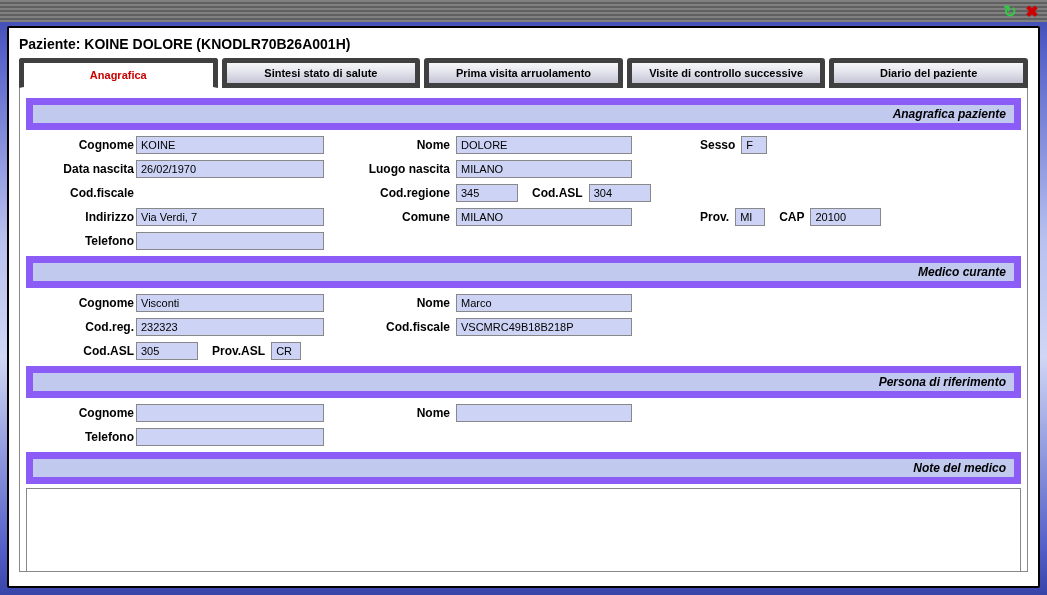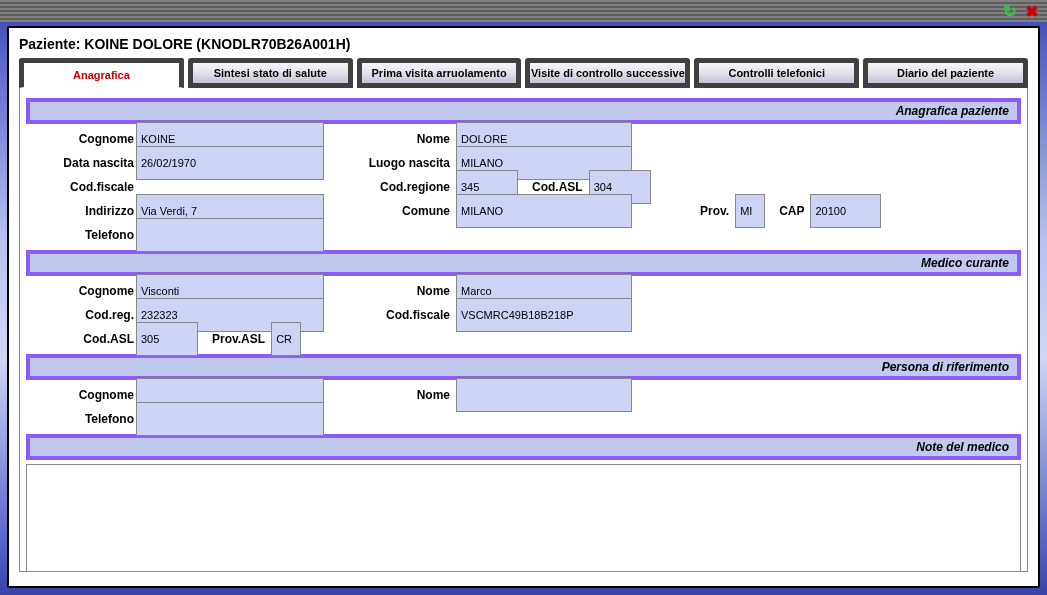--- a/index.html
+++ b/index.html
@@ -92,21 +92,21 @@
   }
   .section-head {
     background: #c2c9ef;
     color: #000;
     font-weight: bold;
     font-style: italic;
     font-size: 12px;
     padding: 2px 8px 2px 4px;
     text-align: right;
     margin: 4px 0 4px 0;
-    border: 4px solid #8b5cf6;
+    border: 7px solid #8b5cf6;
   }
   .row {
     display: flex;
     align-items: center;
     margin: 2px 0;
     height: 22px;
   }
   .lbl {
     width: 110px;
     text-align: right;
@@ -124,21 +124,21 @@
   .lbl3 {
     font-weight: bold;
     padding: 0 6px 0 14px;
     font-size: 12px;
   }
   .fld {
     background: #ccd3f5;
     border: 1px solid #888;
     height: 18px;
     line-height: 16px;
-    padding: 16px 4px;
+    padding: 0 4px;
     font-size: 11px;
     font-family: inherit;
   }
   .fld.w120 { width: 188px; }
   .fld.w180 { width: 176px; }
   .fld.w60  { width: 62px; }
   .fld.w40  { width: 26px; }
   .fld.w30  { width: 30px; }
   .fld.w50  { width: 71px; }
   .col1 { display: flex; align-items: center; width: 310px; }
@@ -162,36 +162,39 @@
 </div>
 
 <div class="window">
   <div class="patient-title">Paziente: KOINE DOLORE (KNODLR70B26A001H)</div>
 
   <div class="tabs">
     <div class="tab active">Anagrafica</div>
     <div class="tab">Sintesi stato di salute</div>
     <div class="tab">Prima visita arruolamento</div>
     <div class="tab">Visite di controllo successive</div>
-    <div class="tab">Controlli telefonici</div>
     <div class="tab">Diario del paziente</div>
   </div>
 
   <div class="panel">
 
     <div class="section-head">Anagrafica paziente</div>
 
     <div class="row">
       <div class="col1">
         <span class="lbl">Cognome</span>
         <input class="fld w120" value="KOINE" style="">
       </div>
       <div class="col2">
         <span class="lbl2">Nome</span>
         <input class="fld w180" value="DOLORE" style="">
+      </div>
+      <div class="col3">
+        <span class="lbl3">Sesso</span>
+        <input class="fld w40" value="F" style="">
       </div>
     </div>
 
     <div class="row">
       <div class="col1">
         <span class="lbl">Data nascita</span>
         <input class="fld w120" value="26/02/1970" style="">
       </div>
       <div class="col2">
         <span class="lbl2">Luogo nascita</span>

